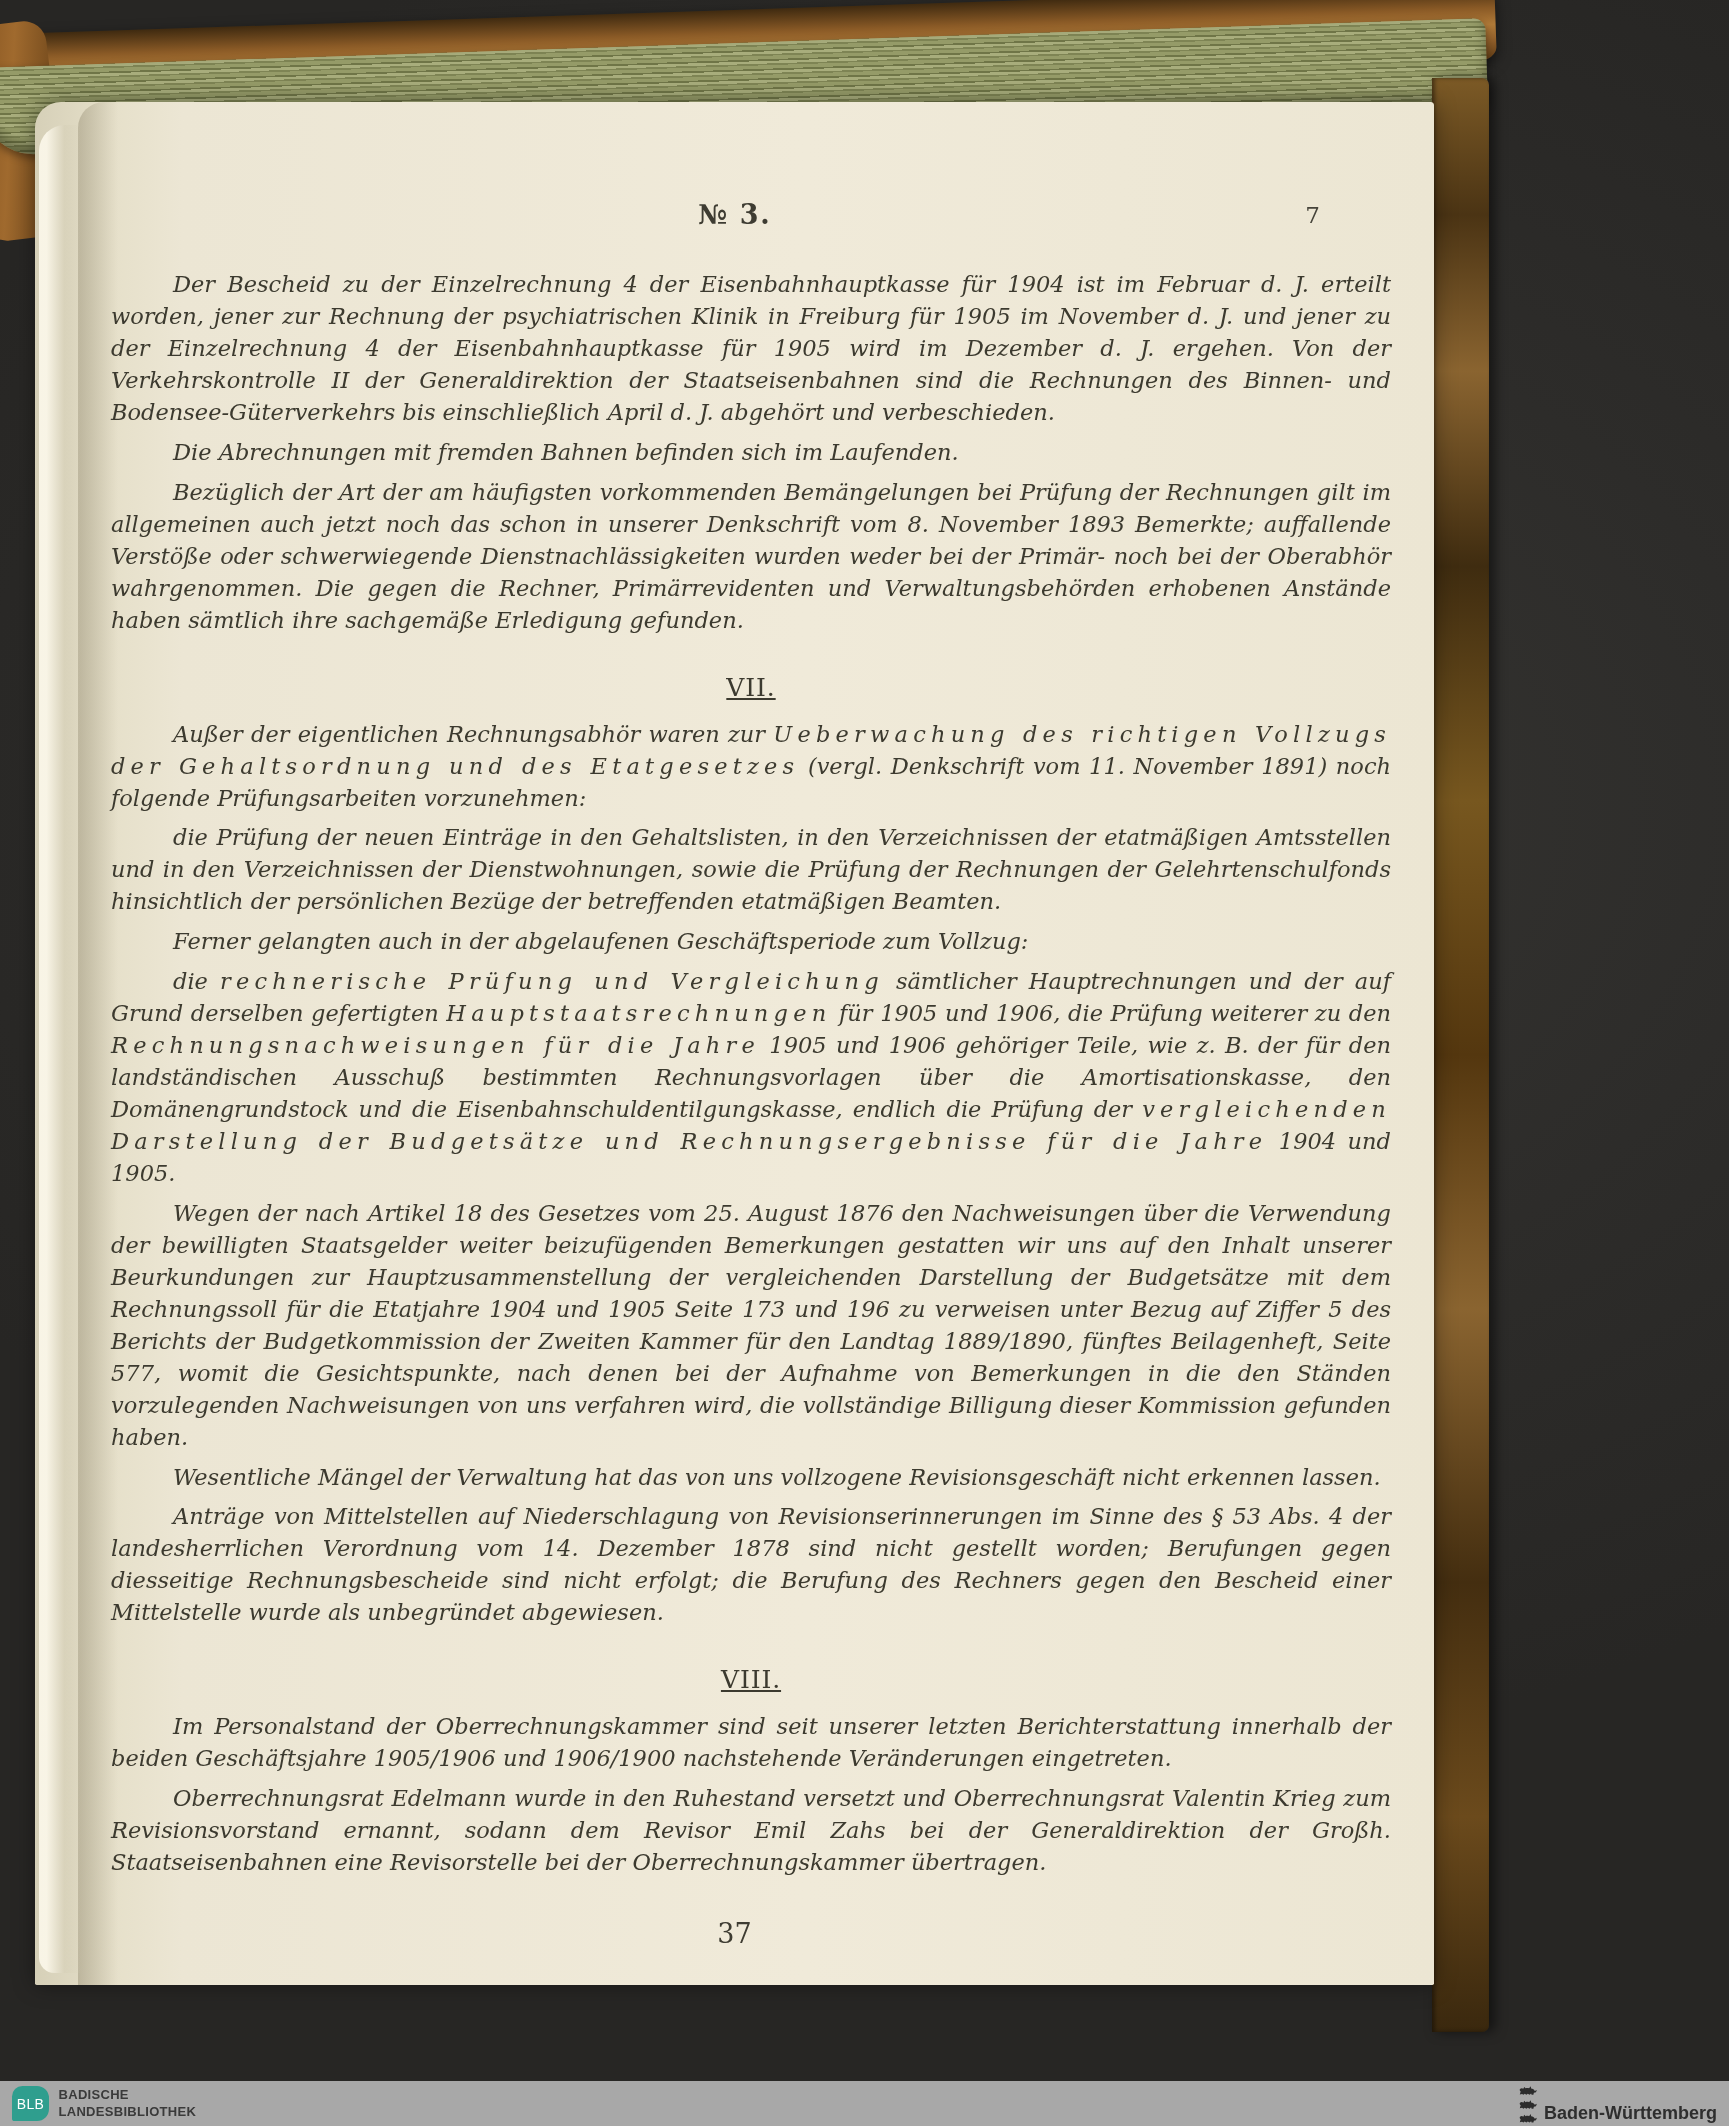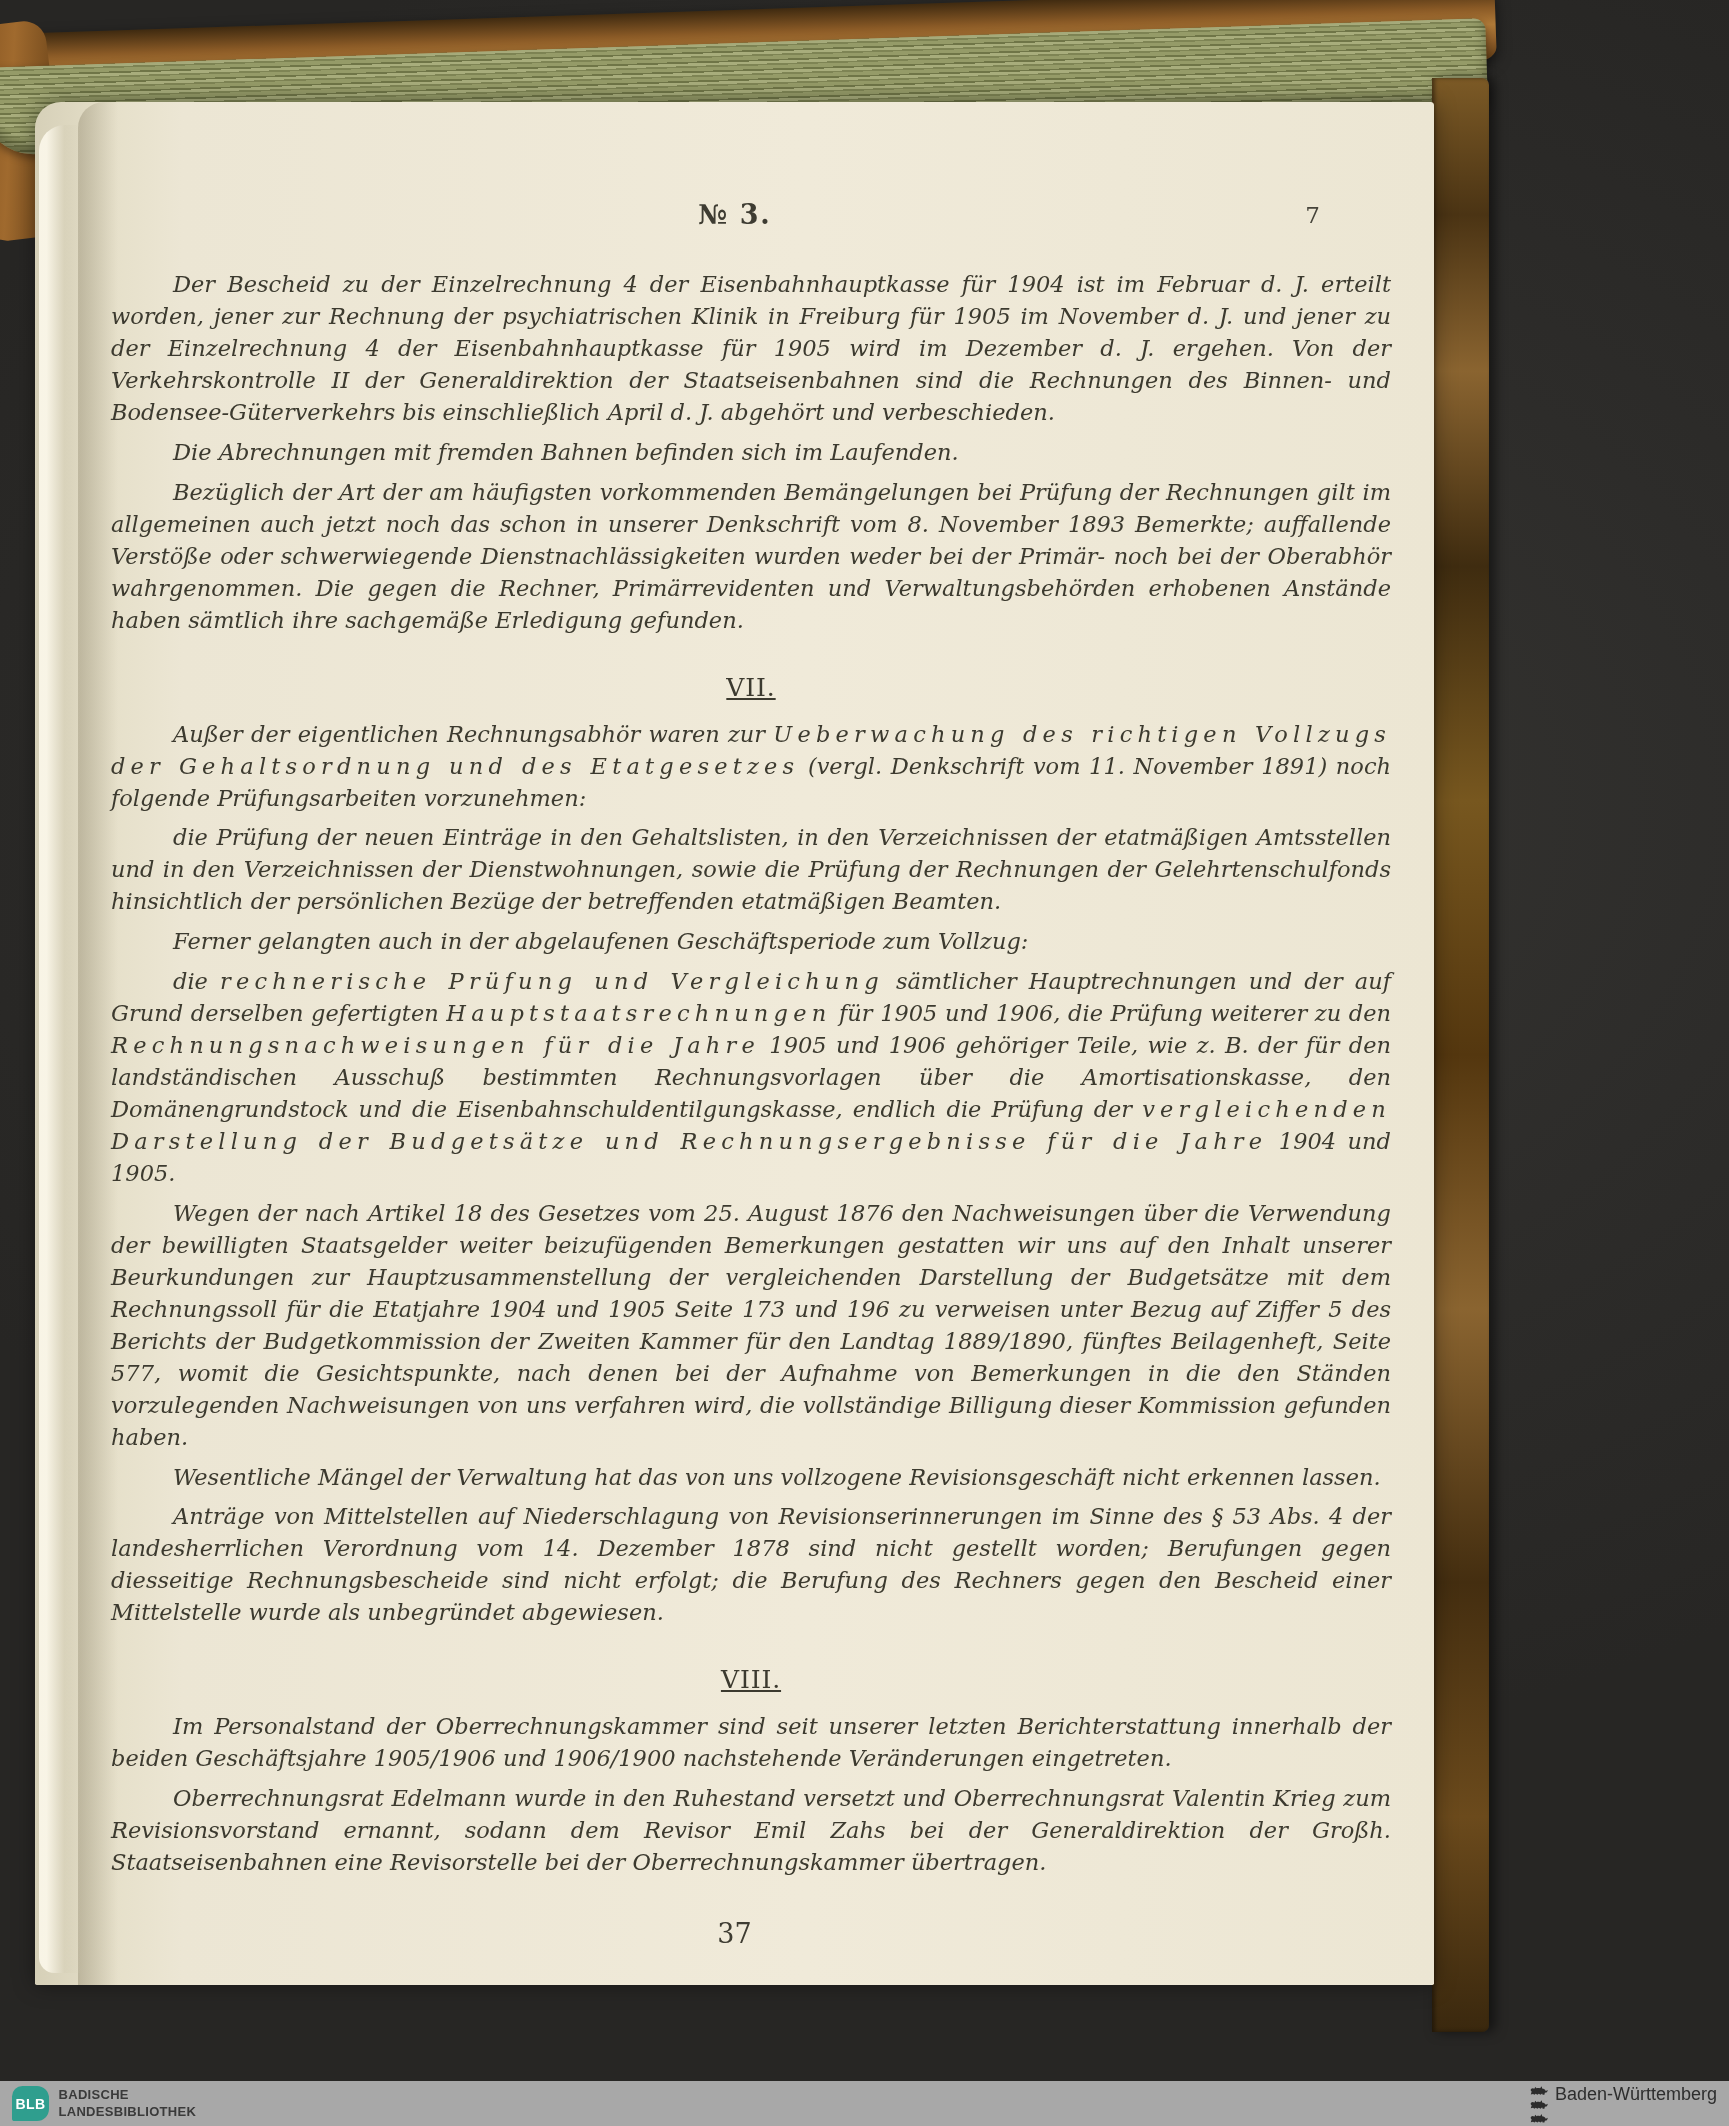--- a/index.html
+++ b/index.html
@@ -80,24 +80,24 @@
     position:absolute; left:0; right:0; bottom:0; height:45px; background:#a8a8a8;
     display:flex; align-items:center; justify-content:space-between;
     padding:0 12px; box-sizing:border-box;
     font-family:"Liberation Sans", sans-serif; z-index:5;
   }
   .blb-wrap { display:flex; align-items:center; gap:9.5px; }
   .blb-logo {
     width:37px; height:35px; background:#2f9e8e; color:#ffffff;
     border-radius:10.4px 12px 12px 2.6px;
     display:flex; align-items:center; justify-content:center;
-    font-weight:bold; font-size:14px; letter-spacing:0.4px;
+    font-weight:normal; font-size:14px; letter-spacing:0.4px;
   }
   .blb-name { color:#3a3a3a; font-weight:bold; font-size:13px; line-height:16.4px; letter-spacing:0.3px; }
-  .bw-wrap { display:flex; align-items:flex-start; gap:0; }
+  .bw-wrap { display:flex; align-items:flex-end; gap:0;font-weight:bold; }
   .bw-label { color:#2e2e2e; font-size:18px; }
   .lions { display:block; }
 </style>
 </head>
 <body>
 
 <div class="stage">
 
   <div class="edge-leather"></div>
   <div class="leather-corner"></div>

